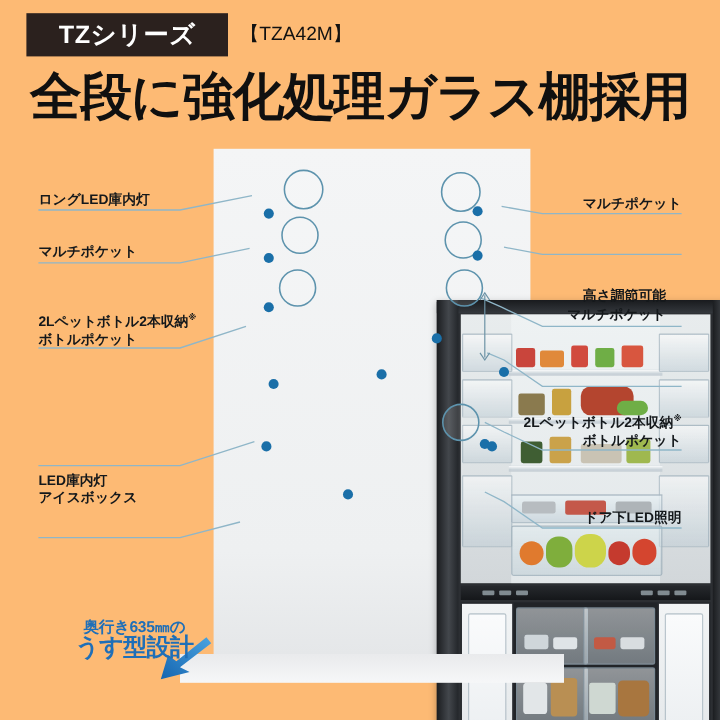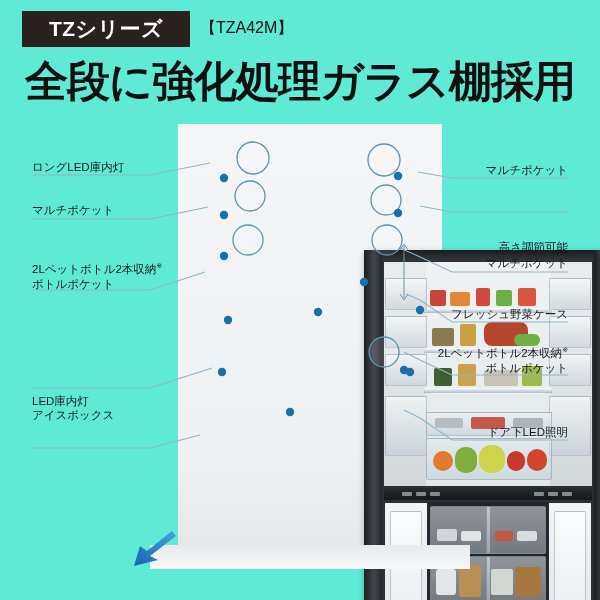--- a/index.html
+++ b/index.html
@@ -2,21 +2,21 @@
 <html><head>
 <meta charset="utf-8">
 <style>
   html,body{margin:0;padding:0;}
   body{
     width:600px;height:600px;overflow:hidden;
     font-family:"Liberation Sans","DejaVu Sans",sans-serif;
     background:#ffffff;
     position:relative;
   }
-  #page{position:relative;width:600px;height:600px;background:#5eead4;}
+  #page{position:relative;width:600px;height:600px;background:#fdba74;}
 
   
   .badge{
     position:absolute;left:22px;top:11px;width:168px;height:36px;
     background:#2b211e;color:#fff;display:flex;align-items:center;justify-content:center;
     font-weight:bold;font-size:21px;letter-spacing:.5px;
   }
   .model{
     position:absolute;left:200px;top:18px;font-size:16px;color:#111;letter-spacing:0px;
     white-space:nowrap;
@@ -110,21 +110,21 @@
     position:absolute;width:58px;height:46px;
     background:linear-gradient(180deg,rgba(236,241,244,.55),rgba(196,208,216,.5));
     border:1px solid rgba(120,138,150,.75);border-radius:2px;overflow:hidden;
   }
 
   
   svg.anno{position:absolute;left:0;top:0;width:600px;height:600px;overflow:visible;}
 
   .lbl{
     position:absolute;font-size:11.5px;color:#14181b;line-height:1.35;
-    white-space:nowrap;font-weight:normal;
+    white-space:nowrap;font-weight:bold;
   }
   .lbl.r{text-align:right;}
   .lbl sup{font-size:7px;vertical-align:super;}
 
   
   .depth{
     position:absolute;left:52px;top:516px;width:120px;text-align:center;
     color:#1f6fb8;font-weight:bold;line-height:1.05;
   }
   .depth .d1{font-size:13px;letter-spacing:-.3px;}
@@ -302,28 +302,31 @@
     <span>ボトルポケット</span>
   </div>
 
   <div class="lbl" style="left:32px;top:394px">LED庫内灯</div>
 
   <div class="lbl" style="left:32px;top:408px">アイスボックス</div>
 
   <div class="lbl r" style="right:32px;top:163px">マルチポケット</div>
 
 
-  <div class="lbl r" style="right:32px;top:240px">
+  <div class="lbl r" style="right:45px;top:240px">
     <span>高さ調節可能</span><br>
     <span>マルチポケット</span>
   </div>
 
-  <div class="lbl r" style="right:32px;top:307px">フレッシュ野菜ケース</div>
 
   <div class="lbl r" style="right:32px;top:345px">
     <span>2Lペットボトル2本収納</span><sup>※</sup><br>
     <span>ボトルポケット</span>
   </div>
 
   <div class="lbl r" style="right:32px;top:425px">ドア下LED照明</div>
 
+  <div class="depth">
+    <div class="d1">奥行き635㎜の</div>
+    <div class="d2">うす型設計</div>
+  </div>
 
 </div>
 
 </body></html>

